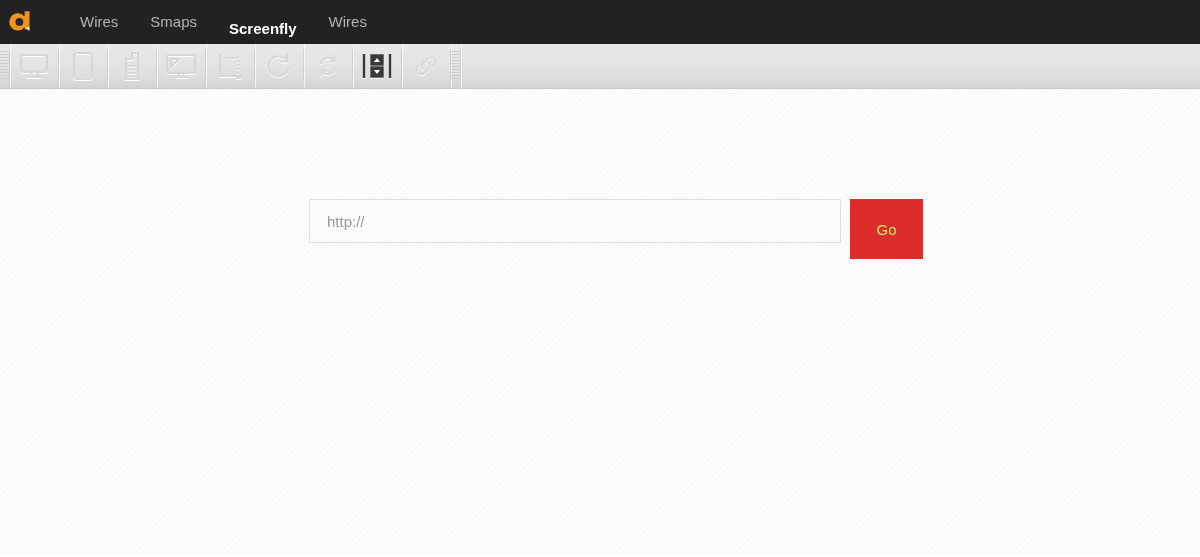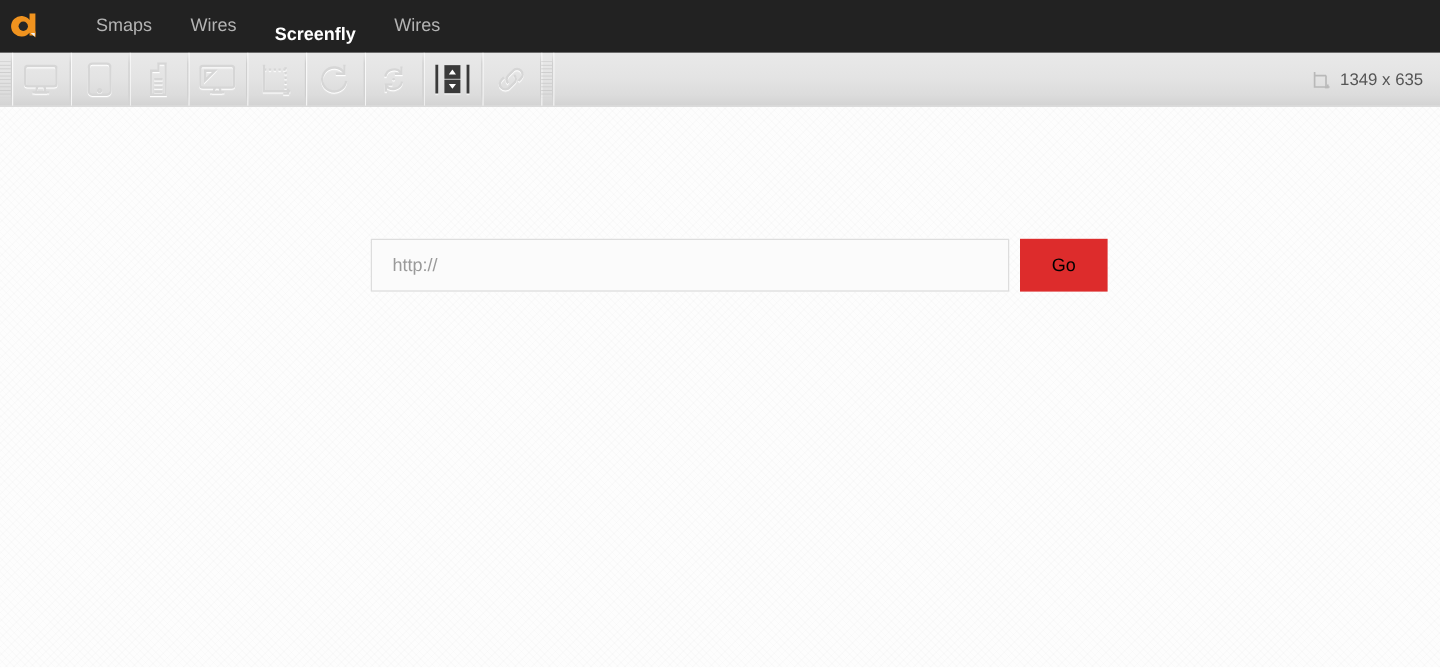--- a/index.html
+++ b/index.html
@@ -144,26 +144,26 @@
     padding: 0 17px;
     font-size: 15px;
     color: #555555;
     font-family: "Liberation Sans", sans-serif;
     outline: none;
     border-radius: 0;
   }
   .url-input::placeholder { color: #9a9a9a; }
   .go-button {
     width: 73px;
-    height: 44px;
+    height: 60px;
     margin-left: 9px;
     box-sizing: border-box;
     border: none;
     background: #dd2c2c;
-    color: #000000;
+    color: #bef264;
     font-size: 15px;
     font-family: "Liberation Sans", sans-serif;
     cursor: pointer;
     border-radius: 0;
     padding: 0;
   }
 </style>
 </head>
 <body>
 
@@ -173,22 +173,22 @@
     <svg width="30" height="30" viewBox="0 0 30 30" aria-hidden="true">
       <path d="M22.5 4.2 L22.5 22.5 L17.6 22.5 L17.6 20.2
                A8.6 8.6 0 1 1 17.6 9.6 L17.6 4.2 Z" fill="#f0931f"></path>
       <circle cx="12.4" cy="14.9" r="3.9" fill="#262626"></circle>
       <path d="M17.6 19.2 L22.6 19.2 L22.6 24.2 Z" fill="#f0931f"></path>
       <path d="M18.6 20.4 L22.0 20.4 L22.0 23.6 Z" fill="#f2f2f2"></path>
     </svg>
   </div>
 
   <div class="nav-items">
+    <div class="nav-item">Wires</div>
     <div class="nav-item">Smaps</div>
-    <div class="nav-item">Wires</div>
     <div class="nav-item active">Screenfly</div>
     <div class="nav-item">Wires</div>
   </div>
 
 </div>
 
 <div class="toolbar">
 
   <div class="grip"></div>
   <div class="tb-sep"></div>
@@ -296,31 +296,20 @@
       </svg>
     </span>
   </div>
   <div class="tb-sep"></div>
 
   <div class="grip"></div>
   <div class="tb-sep"></div>
 
   <div class="tb-spacer"></div>
 
-  <div class="size-readout">
-    <span>
-      <svg class="ruler" width="15" height="15" viewBox="0 0 15 15">
-        <path d="M1.5 1 L1.5 13.5 L14 13.5"></path>
-        <path d="M12.5 11.5 L12.5 14 L10 14"></path>
-        <line x1="1.5" y1="4" x2="11" y2="4"></line>
-        <line x1="11" y1="4" x2="11" y2="13.5"></line>
-      </svg>
-    </span>
-    <span>1349 x 635</span>
-  </div>
 
 </div>
 
 <div class="content">
 
   <form class="url-form">
     <input class="url-input" type="text" placeholder="http://" style="">
     <button class="go-button" type="submit">Go</button>
   </form>
 

